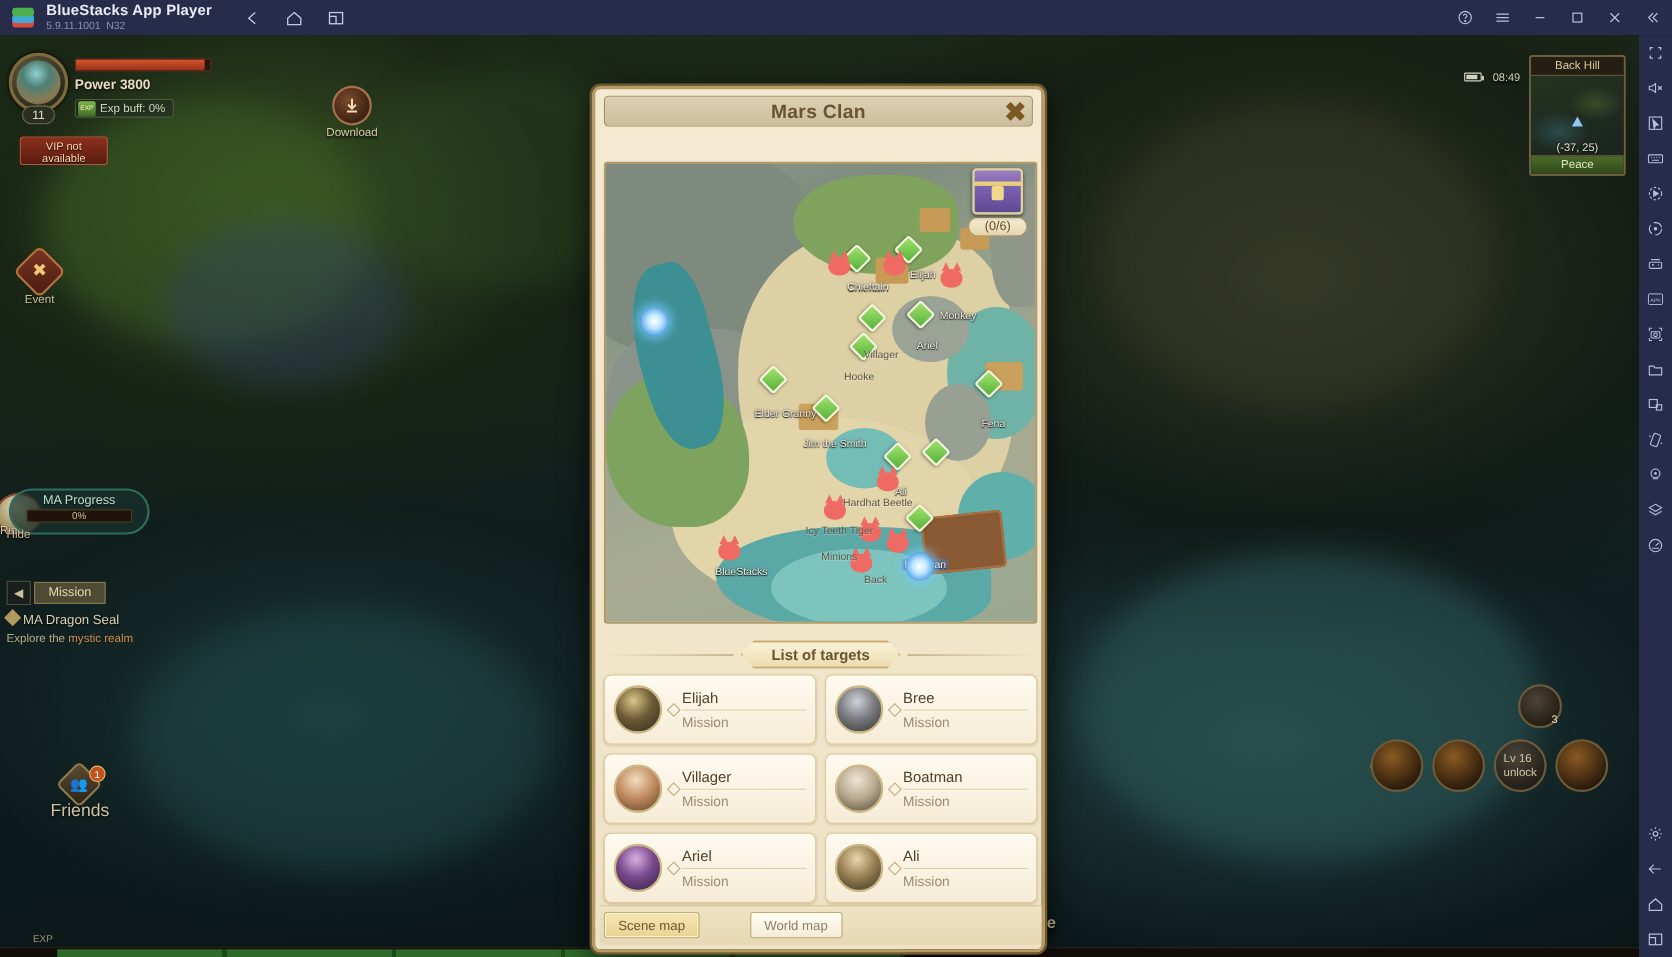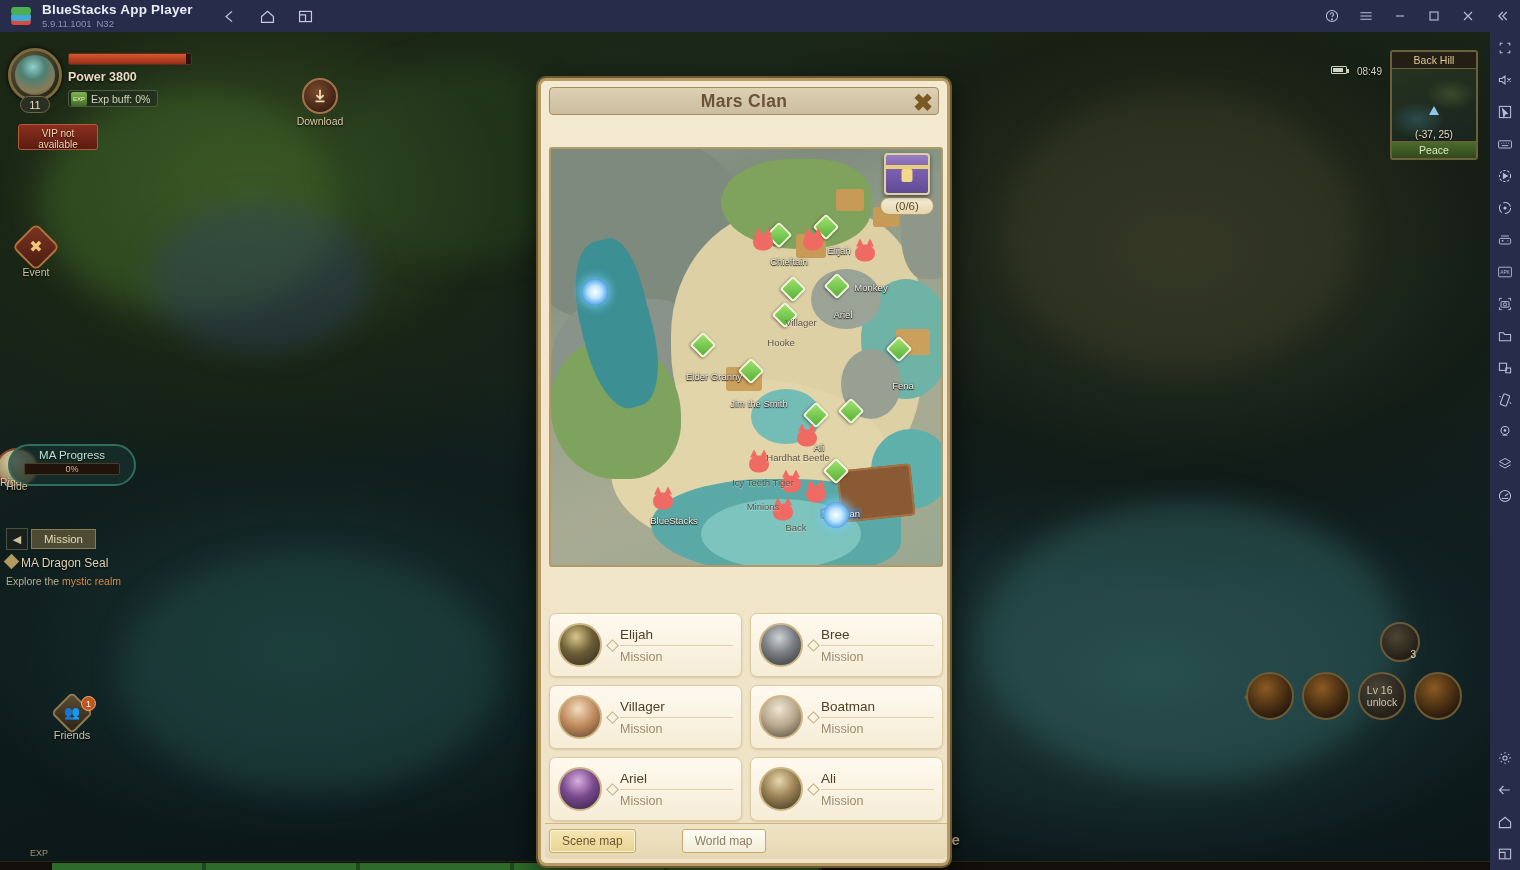--- a/index.html
+++ b/index.html
@@ -116,21 +116,21 @@
   #mission-desc { font-size:10.5px; color:#b6ab8c; margin-top:5px; }
   #mission-desc em { color:#d2884a; font-style:normal; }
 
   #friends-btn { position:absolute; left:46px; top:666px; width:52px; text-align:center; cursor:pointer; }
   #friends-diamond { width:30px; height:30px; margin:0 auto; transform:rotate(45deg);
     background:linear-gradient(135deg,#5b4a30,#2d2517); border:2px solid #8e7a4e; border-radius:5px; }
   #friends-glyph { transform:rotate(-45deg); font-size:13px; color:#e0cfa2; line-height:26px; }
   #friends-badge { position:absolute; right:2px; top:-2px; width:15px; height:15px; border-radius:50%;
     background:#c0541f; border:1px solid #f0b070; color:#fff; font-size:9px;
     display:flex; align-items:center; justify-content:center; }
-  #friends-btn .lbl { font-size:11px; color:#cfc2a3; text-shadow:0 1px 2px #000; margin-top:1px; }
+  #friends-btn .lbl { font-size:16px; color:#cfc2a3; text-shadow:0 1px 2px #000; margin-top:1px; }
   #hide-btn { position:absolute; left:6px; top:448px; font-size:10.5px; color:#cdbfa0;
     text-shadow:0 1px 2px #000; cursor:pointer; }
 
   
   #minimap { position:absolute; right:12px; top:18px; width:88px; height:110px;
     background:rgba(18,26,22,.82); border:2px solid #6c5f3c; border-radius:3px; }
   #minimap-title { height:17px; background:rgba(40,32,20,.85); font-size:10.5px; color:#dcc896;
     display:flex; align-items:center; justify-content:center; border-bottom:1px solid #6c5f3c; }
   #minimap-canvas { position:relative; height:72px;
     background:
@@ -568,20 +568,25 @@
             <div class="mlabel dark" style="left: 247px; top: 303px;">Hardhat Beetle</div>
             <div class="mlabel dark" style="left: 212px; top: 328px;">Icy Teeth Tiger</div>
             <div class="mlabel dark" style="left: 212px; top: 352px;">Minions</div>
             <div class="mlabel" style="left: 123px; top: 366px;">BlueStacks</div>
             <div class="mlabel dark" style="left: 245px; top: 373px;">Back</div>
             <div class="mlabel hl" style="left: 290px; top: 359px;">Boatman</div>
           </div>
       </div>
     </div>
 
+    <div id="targets-header">
+      <div id="targets-line-l"></div>
+      <div id="targets-plate">List of targets</div>
+      <div id="targets-line-r"></div>
+    </div>
 
     <div id="targets-grid">
         <div class="tcard">
           <div class="tavatar v1"></div>
           <div class="tdiv"></div>
           <div class="tinfo">
             <div class="tname">Elijah</div>
             <div class="tsub">Mission</div>
           </div>
         </div>

